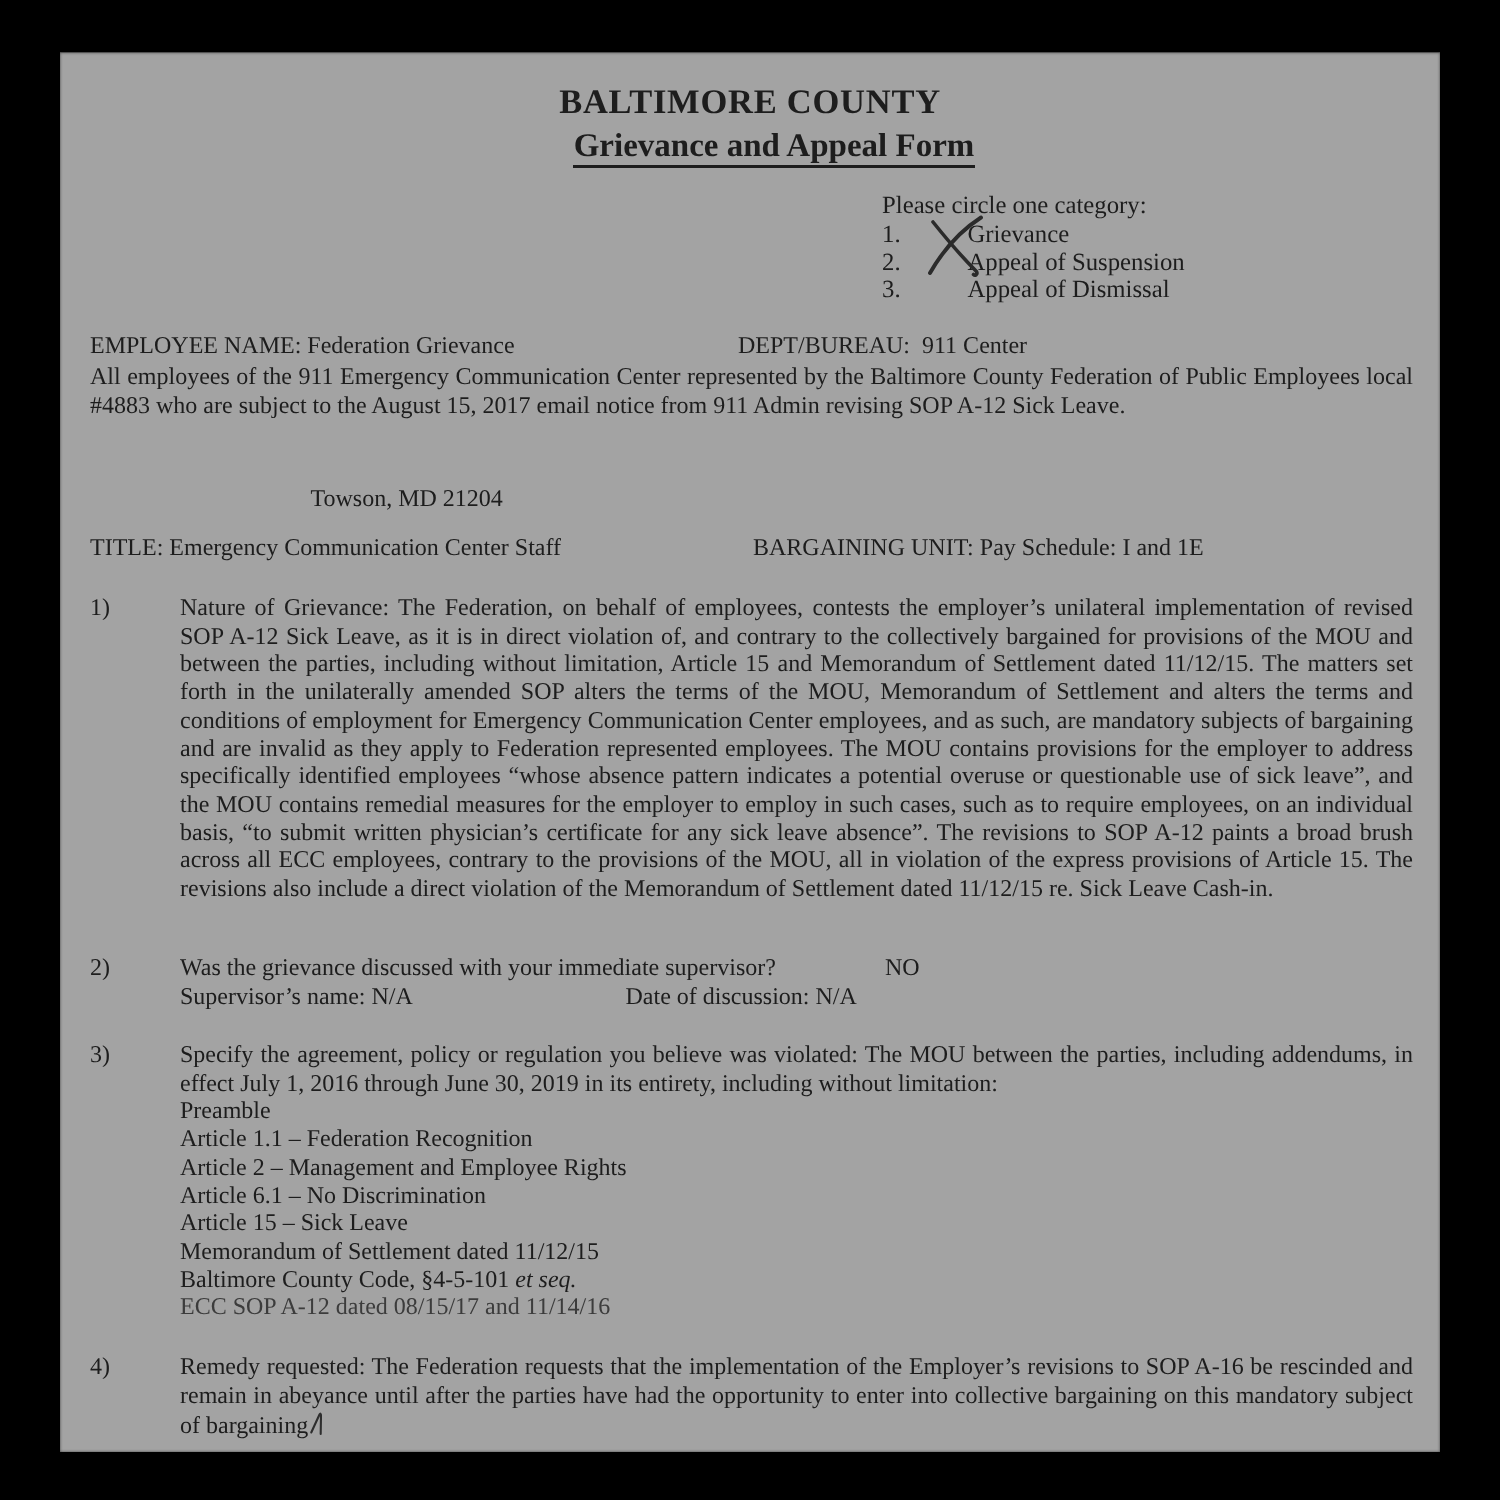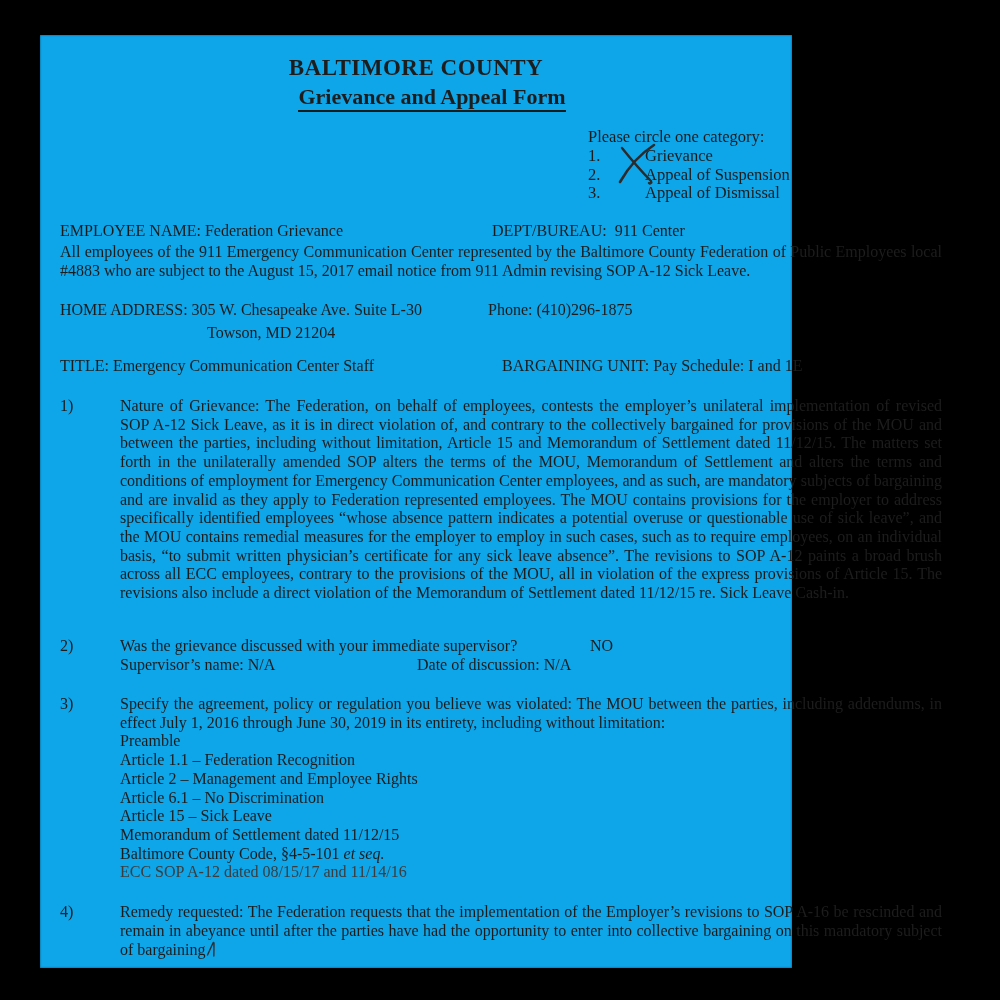--- a/index.html
+++ b/index.html
@@ -5,22 +5,22 @@
   html,body{margin:0;padding:0;}
   body{
     width:1000px;height:1000px;
     background:#000;
     position:relative;
     font-family:"Liberation Serif","DejaVu Serif",serif;
     color:#1d1d1d;
     -webkit-font-smoothing:antialiased;
   }
   .page{
-    position:absolute;left:40px;top:35px;width:752px;height:933px;
-    background:#0ea5e9;
+    position:absolute;left:40px;top:35px;width:920px;height:933px;
+    background:#a3a3a3;
     box-shadow:0 0 2px rgba(0,0,0,.6) inset;
   }
   .abs{position:absolute;}
   .doc-title{
     left:0;top:20px;width:100%;text-align:center;
     font-size:23px;font-weight:bold;letter-spacing:.5px;
   }
   .doc-subtitle{
     left:0;top:49px;width:100%;text-align:center;
     font-size:22px;font-weight:bold;
@@ -73,28 +73,20 @@
   <div class="abs row body-text" style="top:187px;">
     <span>EMPLOYEE NAME:</span>
     <span>Federation Grievance</span>
     <span class="col2" style="left:432px;">
       <span>DEPT/BUREAU:</span>&nbsp;
       <span>911 Center</span>
     </span>
   </div>
   <div class="abs row body-text para" style="top:208px;">All employees of the 911 Emergency Communication Center represented by the Baltimore County Federation of Public Employees local #4883 who are subject to the August 15, 2017 email notice from 911 Admin revising SOP A-12 Sick Leave.</div>
 
-  <div class="abs row body-text" style="top:266px;">
-    <span>HOME ADDRESS:</span>
-    <span>305 W. Chesapeake Ave. Suite L-30</span>
-    <span class="col2" style="left:428px;">
-      <span>Phone:</span>
-      <span>(410)296-1875</span>
-    </span>
-  </div>
   <div class="abs body-text" style="left:167px;top:289px;">Towson, MD 21204</div>
 
   <div class="abs row body-text" style="top:322px;">
     <span>TITLE:</span>
     <span>Emergency Communication Center Staff</span>
     <span class="col2" style="left:442px;text-align:center;">
       <span>BARGAINING UNIT:</span>
       <span>Pay Schedule: I and 1E</span>
     </span>
   </div>

